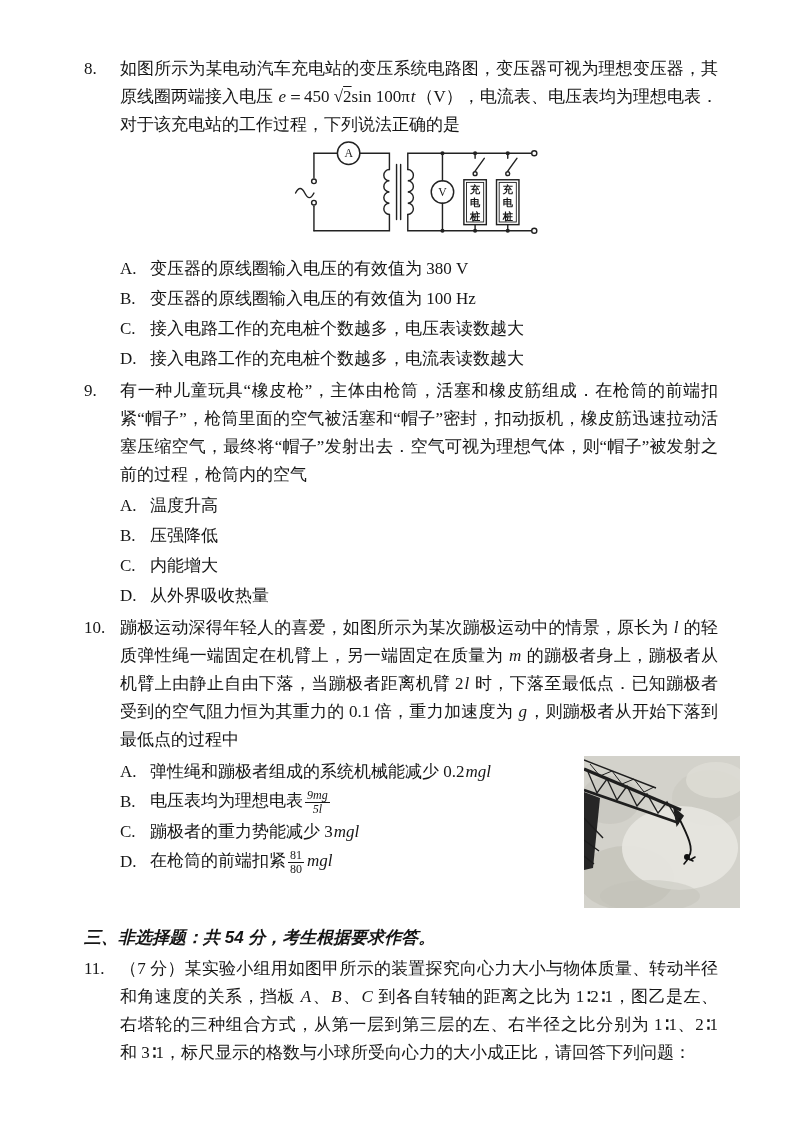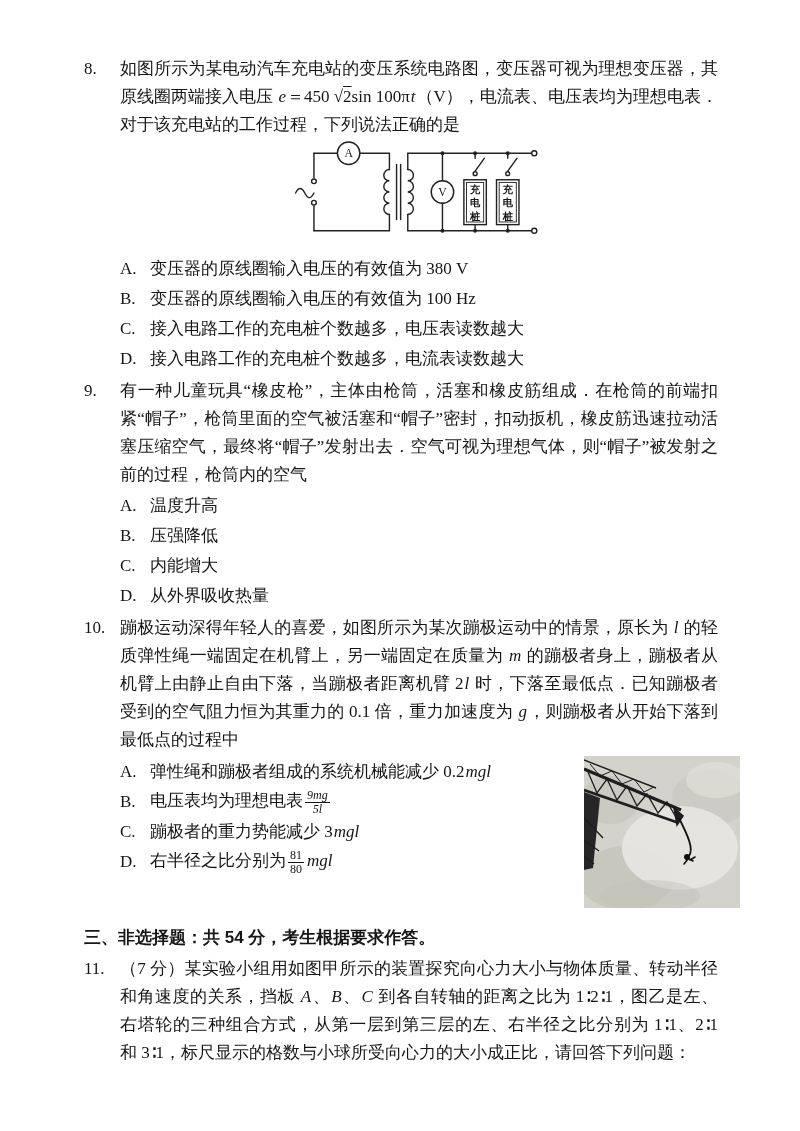--- a/index.html
+++ b/index.html
@@ -188,21 +188,21 @@
           <div class="opt">
             <span class="olet">B.</span>
             <span class="otext"><span>电压表均为理想电表</span><span class="frac it"><span class="fnum">9mg</span><span class="fden">5l</span></span><span class="mvar"></span></span>
           </div>
           <div class="opt">
             <span class="olet">C.</span>
             <span class="otext"><span>蹦极者的重力势能减少 3</span><span class="mvar">mgl</span></span>
           </div>
           <div class="opt">
             <span class="olet">D.</span>
-            <span class="otext"><span>右半径之比分别为</span><span class="frac"><span class="fnum">81</span><span class="fden">80</span></span><span class="mvar">mgl</span></span>
+            <span class="otext"><span>在枪筒的前端扣紧</span><span class="frac"><span class="fnum">81</span><span class="fden">80</span></span><span class="mvar">mgl</span></span>
           </div>
         </div>
 
         <div class="photo-wrap">
           <svg width="156" height="152" viewBox="0 0 156 152">
             <rect width="156" height="152" fill="#d3d2cb"></rect>
             <ellipse cx="42" cy="122" rx="48" ry="32" fill="#bfbeb5" opacity="0.55"></ellipse>
             <ellipse cx="126" cy="42" rx="38" ry="28" fill="#c7c6be" opacity="0.5"></ellipse>
             <ellipse cx="96" cy="92" rx="58" ry="42" fill="#e7e6e0" opacity="0.9"></ellipse>
             <ellipse cx="132" cy="24" rx="30" ry="18" fill="#deddd6" opacity="0.8"></ellipse>
@@ -229,21 +229,21 @@
             <g stroke="#111" stroke-width="1.6" stroke-linecap="round">
               <circle cx="103" cy="101" r="2.2" fill="#111"></circle>
               <path d="M103,102 L109,105 M104,103 L100,108 M106,104 L111,101"></path>
             </g>
           </svg>
         </div>
       </div>
     </div>
   </div>
 
-  <div class="sec-head" style="margin-top:6px;">
+  <div class="sec-head" style="margin-top:6px;font-style:italic;">
     <div>三、非选择题：共 54 分，考生根据要求作答。</div>
   </div>
 
   <div class="q">
     <div class="qnum">11.</div>
     <div class="qbody">
       <p class="stem"><span>（7 分）某实验小组用如图甲所示的装置探究向心力大小与物体质量、转动半径和角速度的关系，挡板 </span><span class="mvar">A</span><span>、</span><span class="mvar">B</span><span>、</span><span class="mvar">C</span><span> 到各自转轴的距离之比为 1∶2∶1，图乙是左、右塔轮的三种组合方式，从第一层到第三层的左、右半径之比分别为 1∶1、2∶1 和 3∶1，标尺显示的格数与小球所受向心力的大小成正比，请回答下列问题：</span></p>
     </div>
   </div>
 

